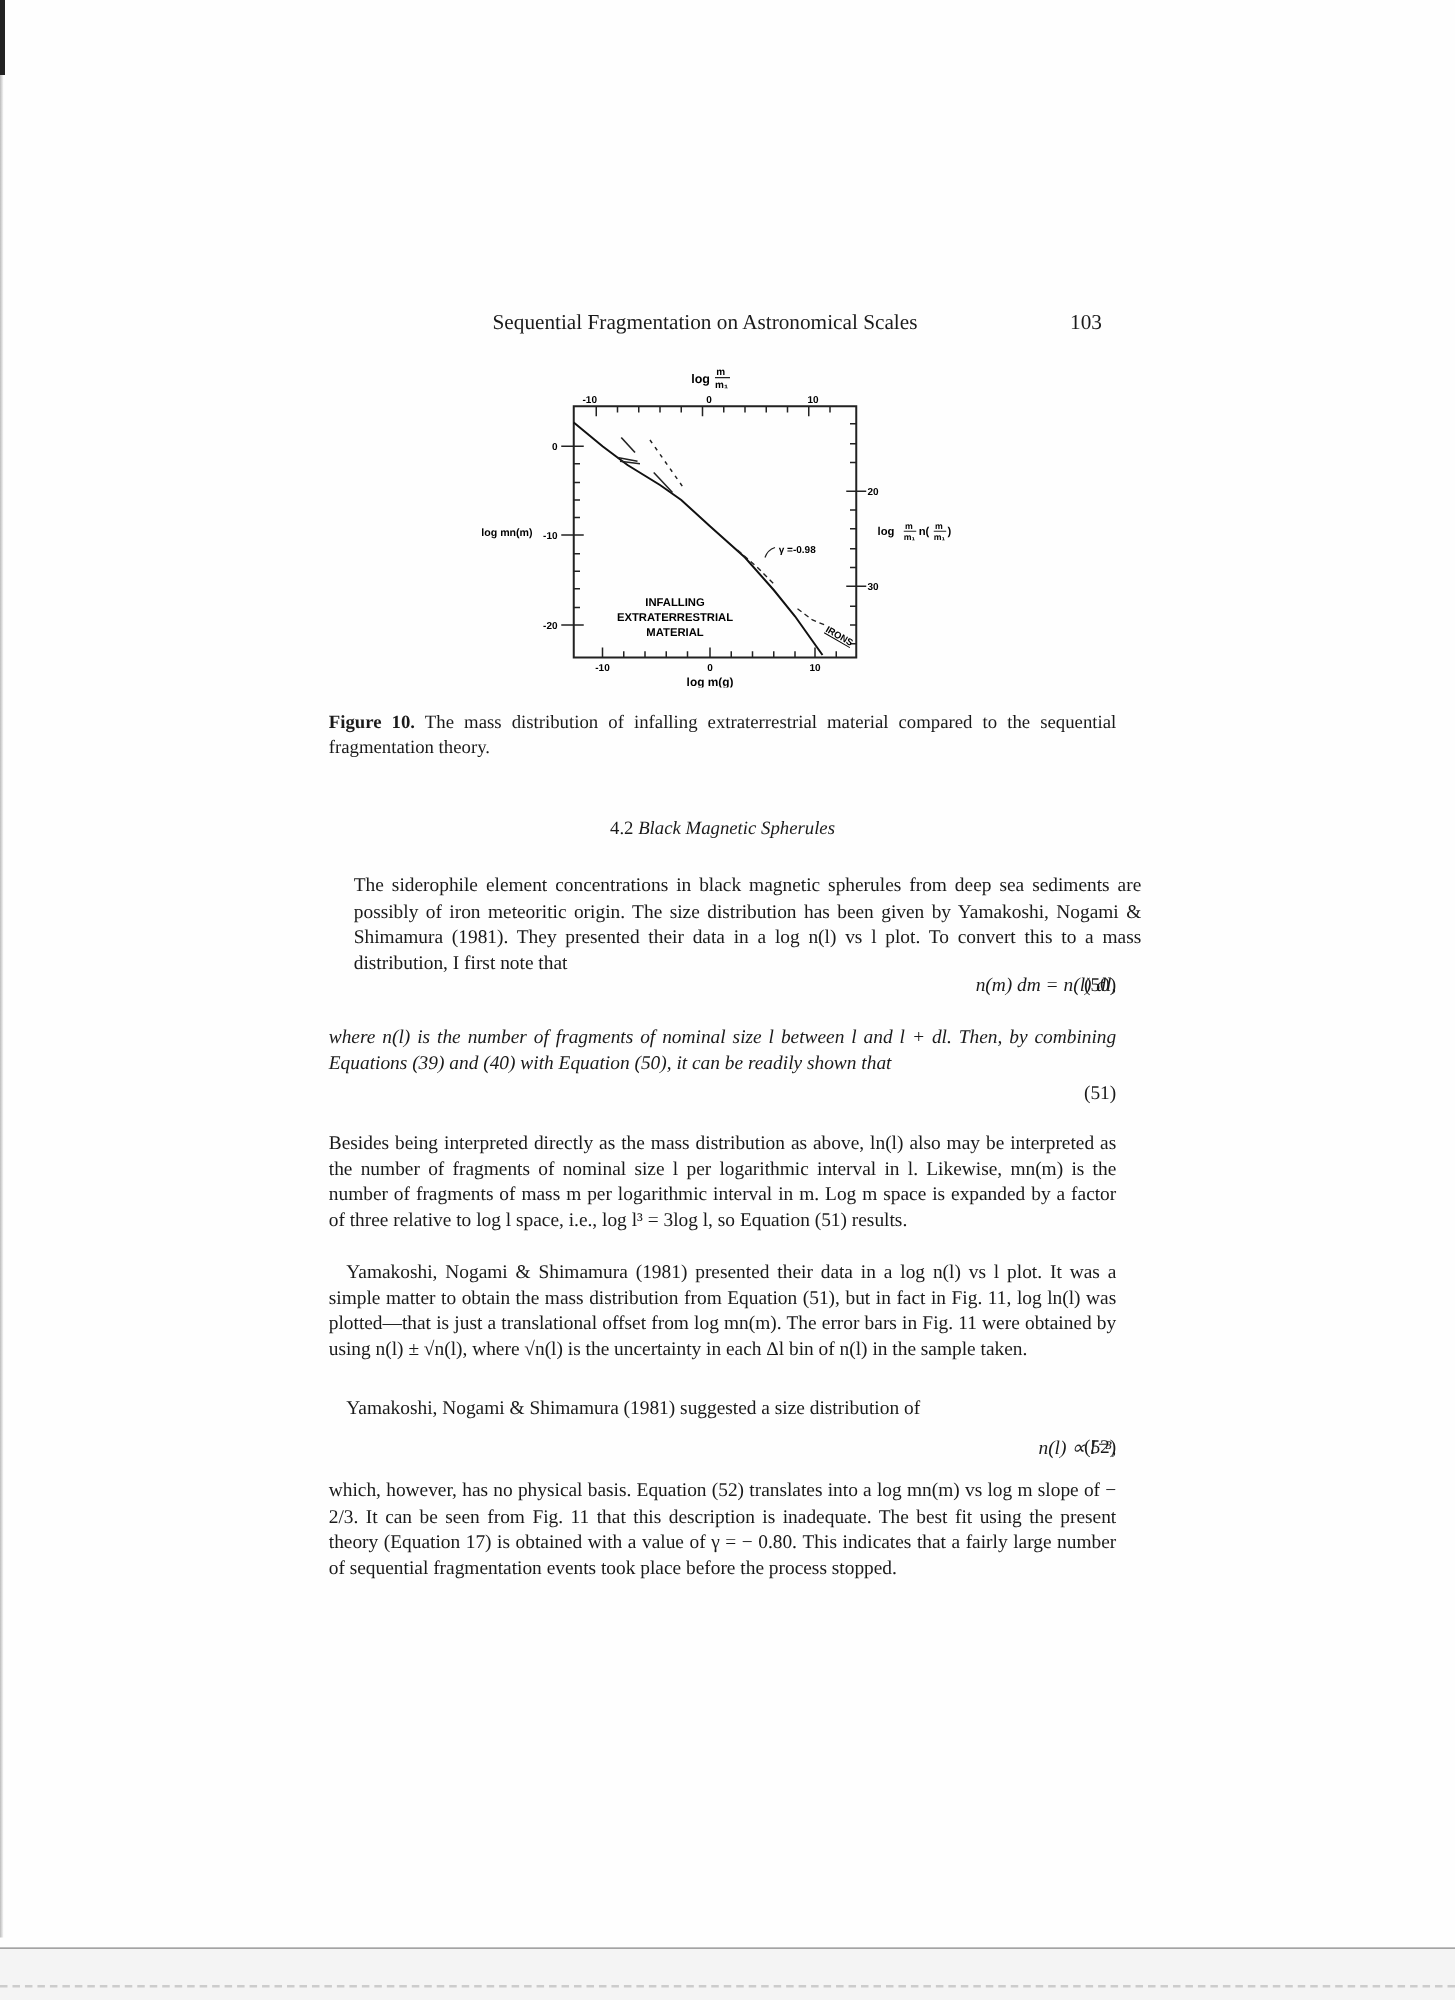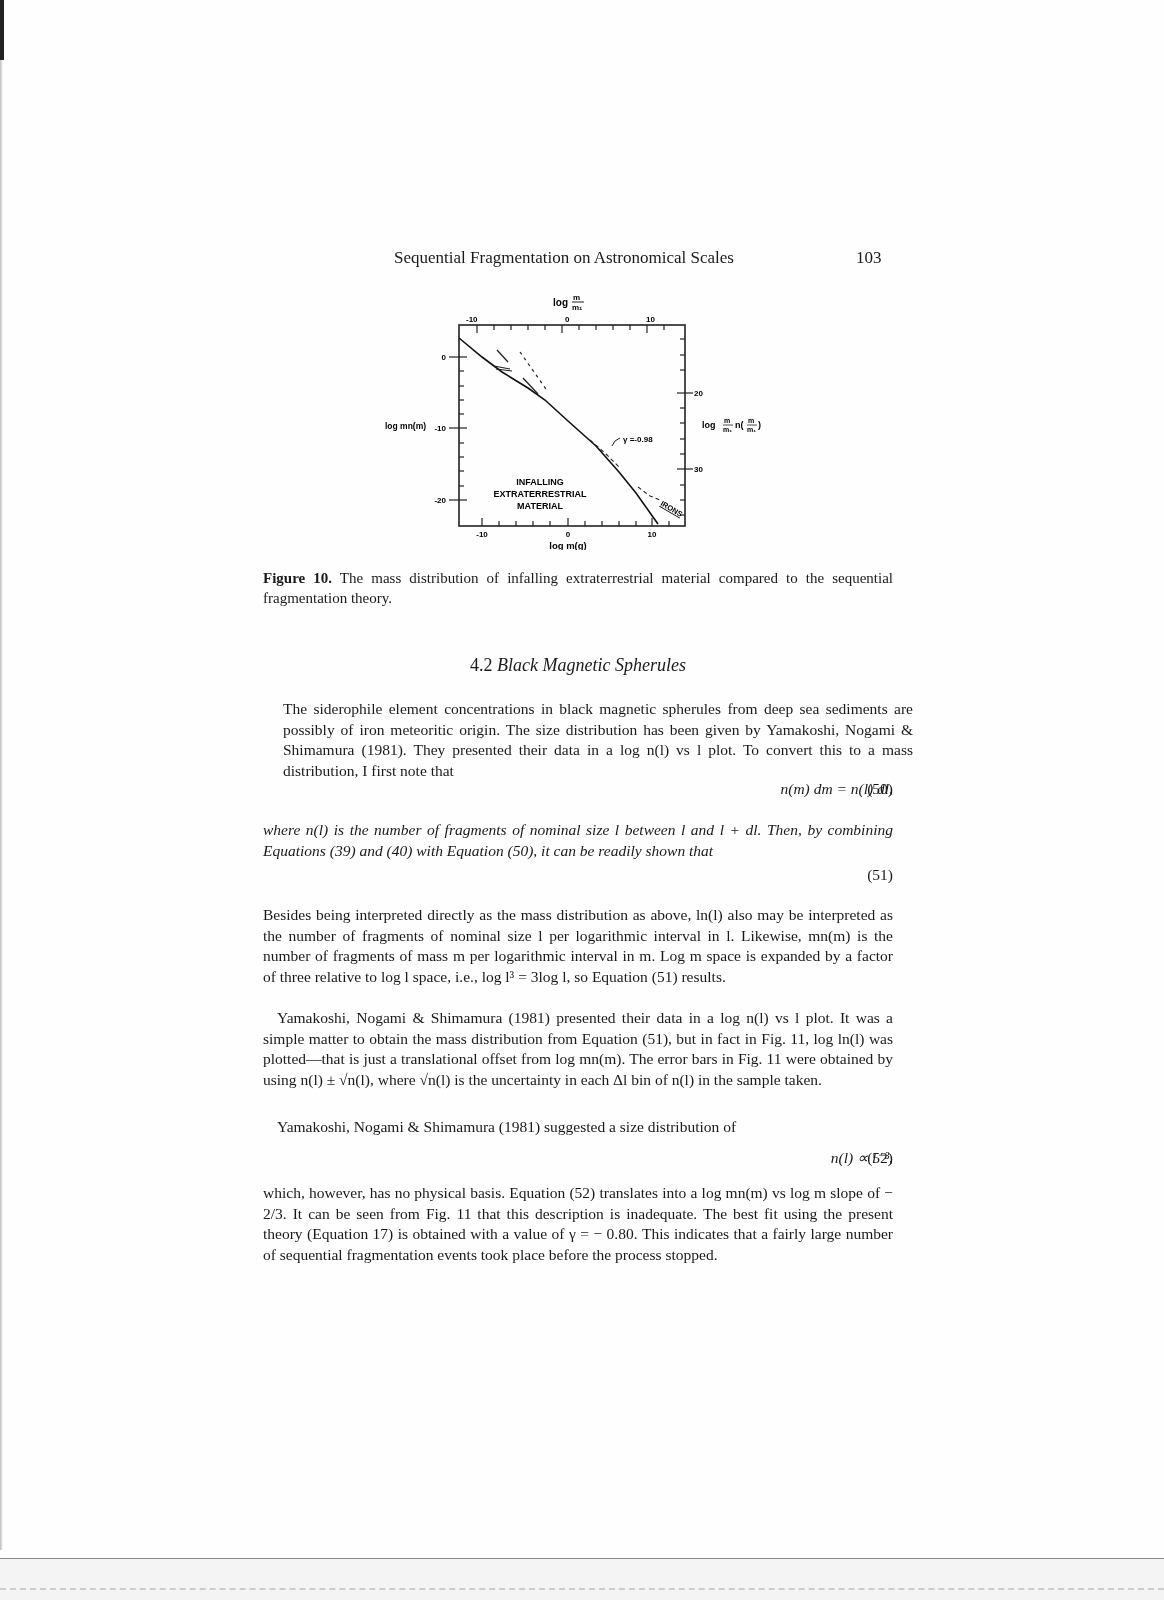--- a/index.html
+++ b/index.html
@@ -6,21 +6,21 @@
   body{width:1164px;height:1600px;background:#fefefe;position:relative;overflow:hidden;font-family:"Liberation Serif",serif;color:#1a1a1a;}
   .left-edge{position:absolute;left:0;top:0;width:4px;height:60px;background:#222;}
   .left-edge2{position:absolute;left:0;top:60px;width:3px;height:1490px;background:linear-gradient(to right,#bbb,#fefefe);}
   .bottom-strip{position:absolute;left:0;top:1558px;width:1164px;height:42px;background:#f4f4f4;border-top:1px solid #888;}
   .bottom-dash{position:absolute;left:0;top:1588px;width:1164px;height:2px;border-top:2px dashed #ccc;}
   .runhead{position:absolute;top:248px;left:394px;font-size:17px;}
   .pagenum{position:absolute;top:248px;left:856px;font-size:17px;}
   .fig{position:absolute;left:370px;top:290px;}
   .caption{position:absolute;left:263px;top:568px;width:630px;font-size:15px;line-height:20px;text-align:justify;}
   .caption b{font-weight:bold;}
-  .section{position:absolute;left:263px;top:655px;width:630px;text-align:center;font-size:18px;}
+  .section{position:absolute;left:263px;top:655px;width:630px;text-align:center;font-size:15px;}
   .section i{font-style:italic;}
   .p{position:absolute;left:263px;width:630px;font-size:15.5px;line-height:20.5px;text-align:justify;}
   .eq{position:absolute;left:263px;width:630px;font-size:15.5px;height:22px;}
   .eq .body{position:absolute;left:0;right:0;text-align:right;font-style:italic;}
   .eq .num{position:absolute;right:0;}
   .indent{text-indent:14px;}
   svg text{font-family:"Liberation Sans",sans-serif;font-weight:bold;}
 </style>
 </head>
 <body>

